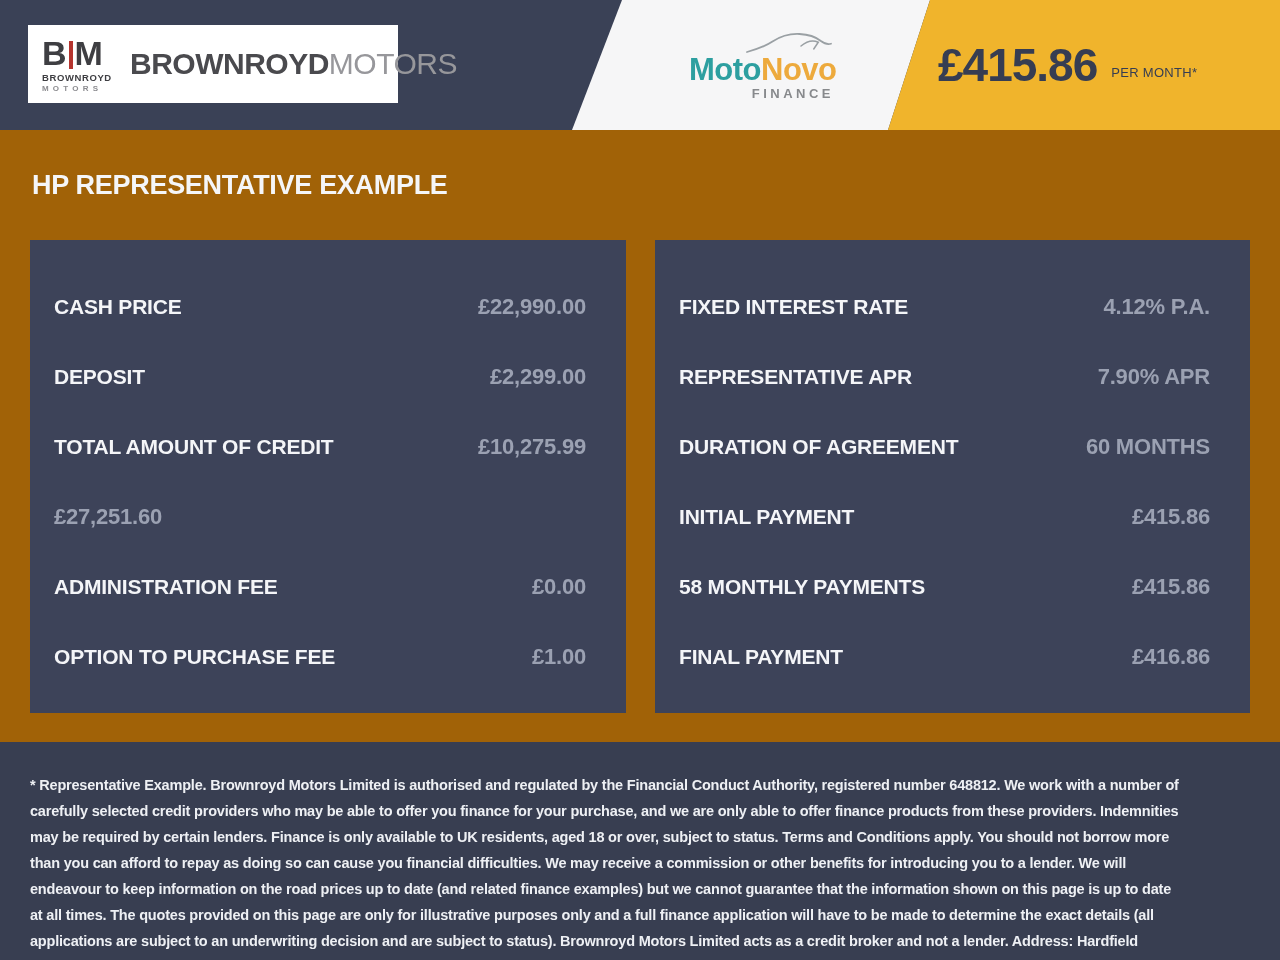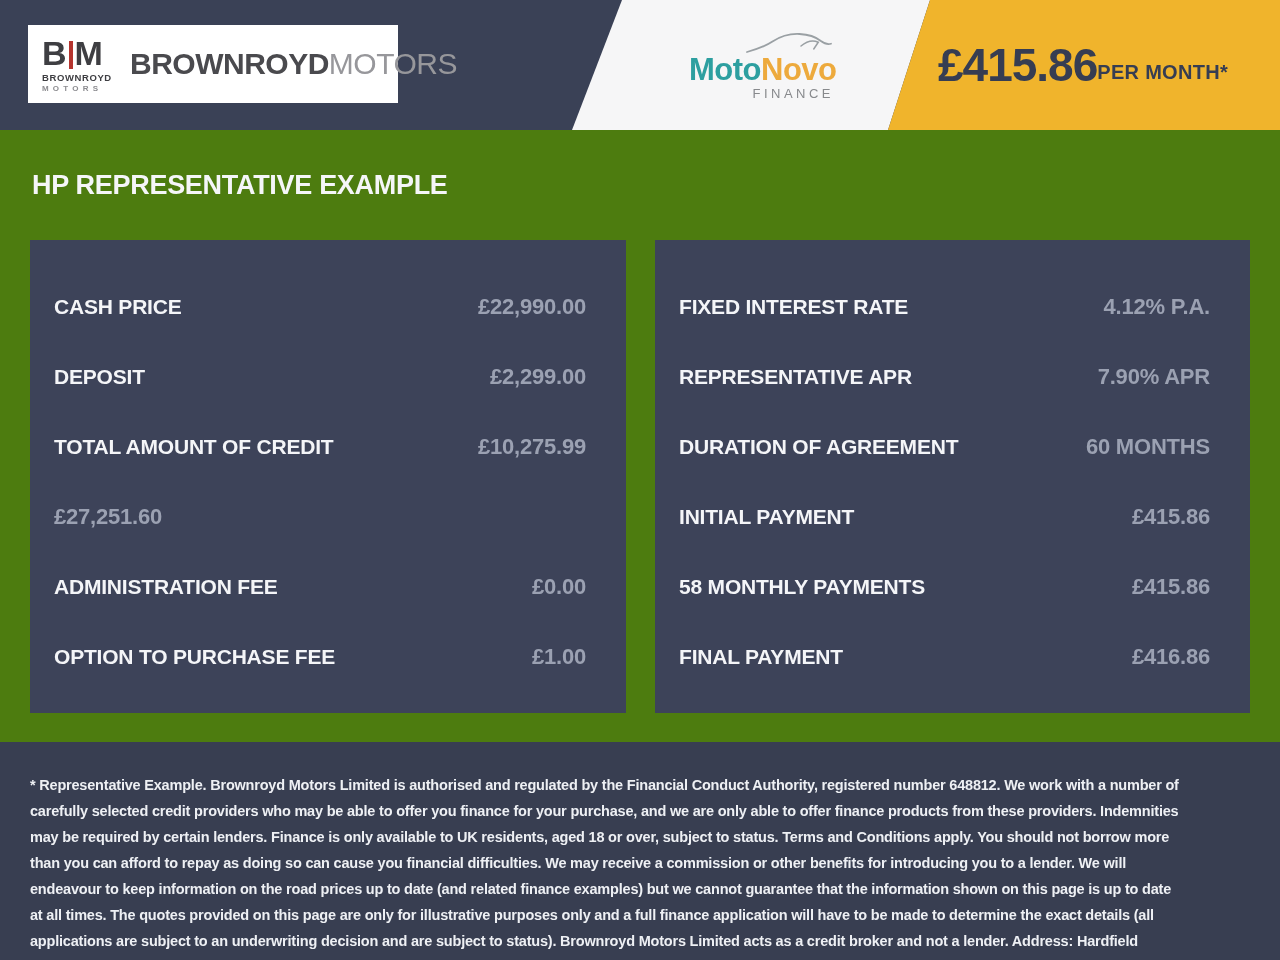--- a/index.html
+++ b/index.html
@@ -44,33 +44,33 @@
   .wm-light { font-weight: 400; color: #97979b; }
 
   
   .motonovo {
     position: absolute; left: 672px; top: 26px; width: 165px; height: 80px;
   }
   .mn-car { position: absolute; right: 2px; top: 2px; }
   .mn-word { position: absolute; left: 0; top: 26px; font-size: 31px; font-weight: 700; letter-spacing: -0.5px; white-space: nowrap; }
   .mn-moto { color: #2d9fa0; margin-left: 17px; }
   .mn-novo { color: #edaa3d; }
-  .mn-finance { position: absolute; right: 3px; top: 60px; font-size: 13px; font-weight: 400; color: #87898c; letter-spacing: 3.5px; margin-left: 12px; }
+  .mn-finance { position: absolute; right: 3px; top: 60px; font-size: 13px; font-weight: 700; color: #87898c; letter-spacing: 3.5px; margin-left: 12px; }
 
   
   .price-block {
     position: absolute; left: 930px; top: 0; width: 350px; height: 130px;
     display: flex; align-items: center; justify-content: flex-start;
     color: #363d52;
   }
   .price-amount { font-size: 46px; font-weight: 700; letter-spacing: -1px; margin-left: 8px; }
-  .price-suffix { font-size: 20px; font-weight: 700; letter-spacing: 0.3px; margin-top: 14px; }
-
-  
-  .main { position: absolute; top: 130px; left: 0; width: 1280px; height: 612px; background: #4d7c0f; }
+  .price-suffix { font-size: 13px; font-weight: 400; letter-spacing: 0.3px; margin-left: 14px; margin-top: 14px; }
+
+  
+  .main { position: absolute; top: 130px; left: 0; width: 1280px; height: 612px; background: #a16207; }
 
   .page-title {
     position: absolute; left: 32px; top: 40px;
     font-size: 27px; font-weight: 700; color: #f5f6f8; letter-spacing: -0.3px;
   }
 
   .panel {
     position: absolute; top: 110px; height: 473px; background: #3d4359;
     padding: 32px 40px 0 24px;
   }

